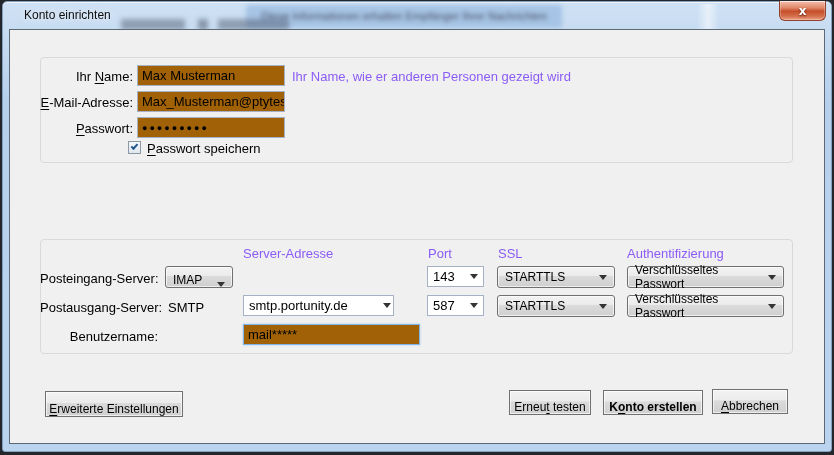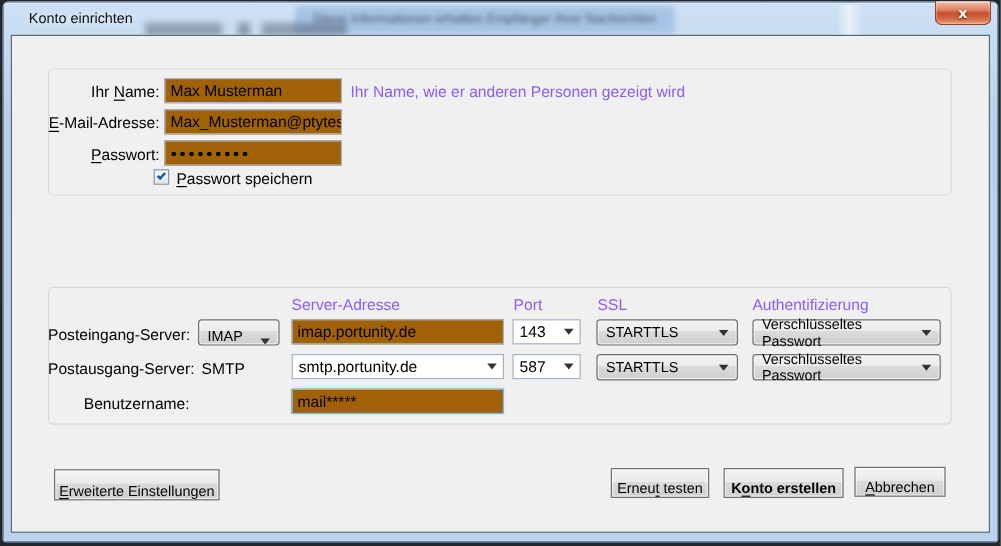--- a/index.html
+++ b/index.html
@@ -118,37 +118,36 @@
   <div class="lbl gray" style="left:243px;top:246px;">Server-Adresse</div>
   <div class="lbl gray" style="left:428px;top:246px;">Port</div>
   <div class="lbl gray" style="left:498px;top:246px;">SSL</div>
   <div class="lbl gray" style="left:627px;top:246px;">Authentifizierung</div>
 
   <div class="lbl r" style="left:40px;top:271px;width:118px;">Posteingang-Server:</div>
   <div class="dropdown" style="left:165px;top:266px;width:68px;align-items:flex-end;">
     <span>IMAP</span>
     <span class="arrow"></span>
   </div>
-  <div class="textbox" style="left:243px;top:266px;width:177px;">imap.portunity.de</div>
   <div class="combo" style="left:427px;top:266px;width:57px;">
     <span>143</span>
     <span class="arrow"></span>
   </div>
   <div class="dropdown" style="left:497px;top:266px;width:118px;">
     <span>STARTTLS</span>
     <span class="arrow"></span>
   </div>
   <div class="dropdown" style="left:627px;top:266px;width:157px;">
     <span>Verschlüsseltes Passwort</span>
     <span class="arrow"></span>
   </div>
 
   <div class="lbl r" style="left:40px;top:300px;width:118px;">Postausgang-Server:</div>
   <div class="lbl" style="left:168px;top:300px;">SMTP</div>
-  <div class="combo" style="left:243px;top:295px;width:177px;gap:29px;">
+  <div class="combo" style="left:243px;top:295px;width:151px;gap:29px;">
     <span>smtp.portunity.de</span>
     <span class="arrow"></span>
   </div>
   <div class="combo" style="left:427px;top:295px;width:57px;">
     <span>587</span>
     <span class="arrow"></span>
   </div>
   <div class="dropdown" style="left:497px;top:295px;width:118px;">
     <span>STARTTLS</span>
     <span class="arrow"></span>

